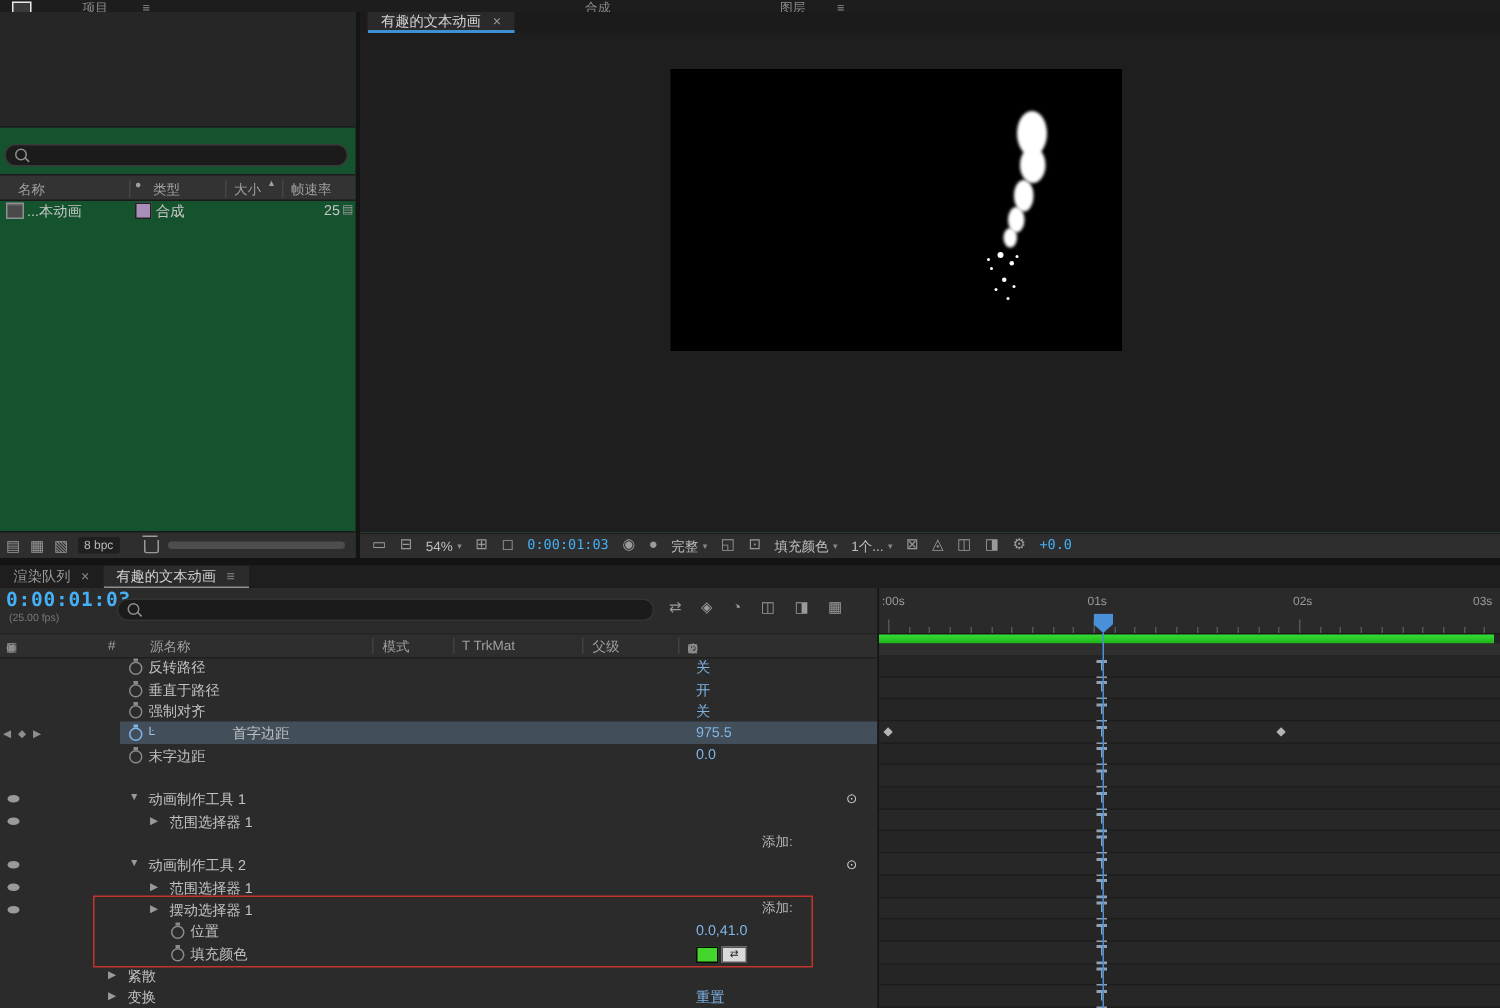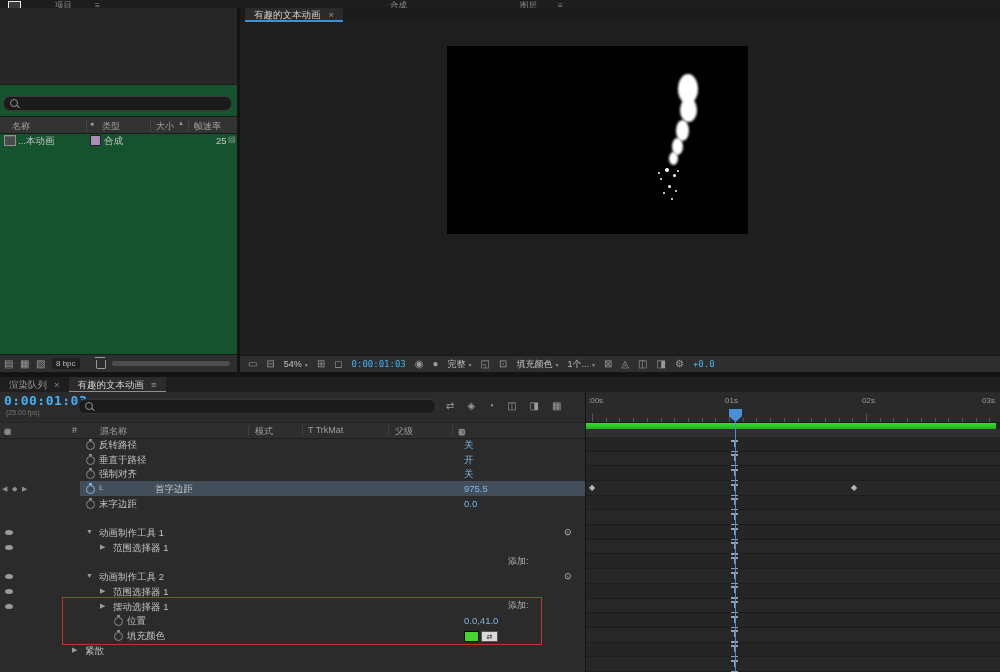--- a/index.html
+++ b/index.html
@@ -312,20 +312,25 @@
             </div>
             <div class="tl-row" style="top: 235.938px; height: 14.6875px;">
               <span class="stopwatch" style="left: 114px;"></span>
               <span class="rlabel" style="left: 127px;">填充颜色</span>
               <span class="swatch" style="background: rgb(68, 214, 44);"></span>
               <span class="swatch-btn">⇄</span>
             </div>
             <div class="tl-row" style="top: 250.625px; height: 14.6875px;">
               <span class="twirl" style="left: 72px;">▶</span>
               <span class="rlabel" style="left: 85px;">紧散</span>
+            </div>
+            <div class="tl-row" style="top: 265.312px; height: 14.6875px;">
+              <span class="twirl" style="left: 72px;">▶</span>
+              <span class="rlabel" style="left: 85px;">变换</span>
+              <span class="rvalue">重置</span>
             </div>
           </div>
         <div class="annotation" style="top: 204.562px; height: 46.0625px; border-color: rgb(194, 52, 44);"></div>
       </div>
       <div class="tl-right">
         <div class="ruler" id="ruler">
             <span class="tick" style="left: 6px; height: 9px;"></span>
             <span class="tick" style="left: 19.7px; height: 4px;"></span>
             <span class="tick" style="left: 33.4px; height: 4px;"></span>
             <span class="tick" style="left: 47.1px; height: 4px;"></span>

